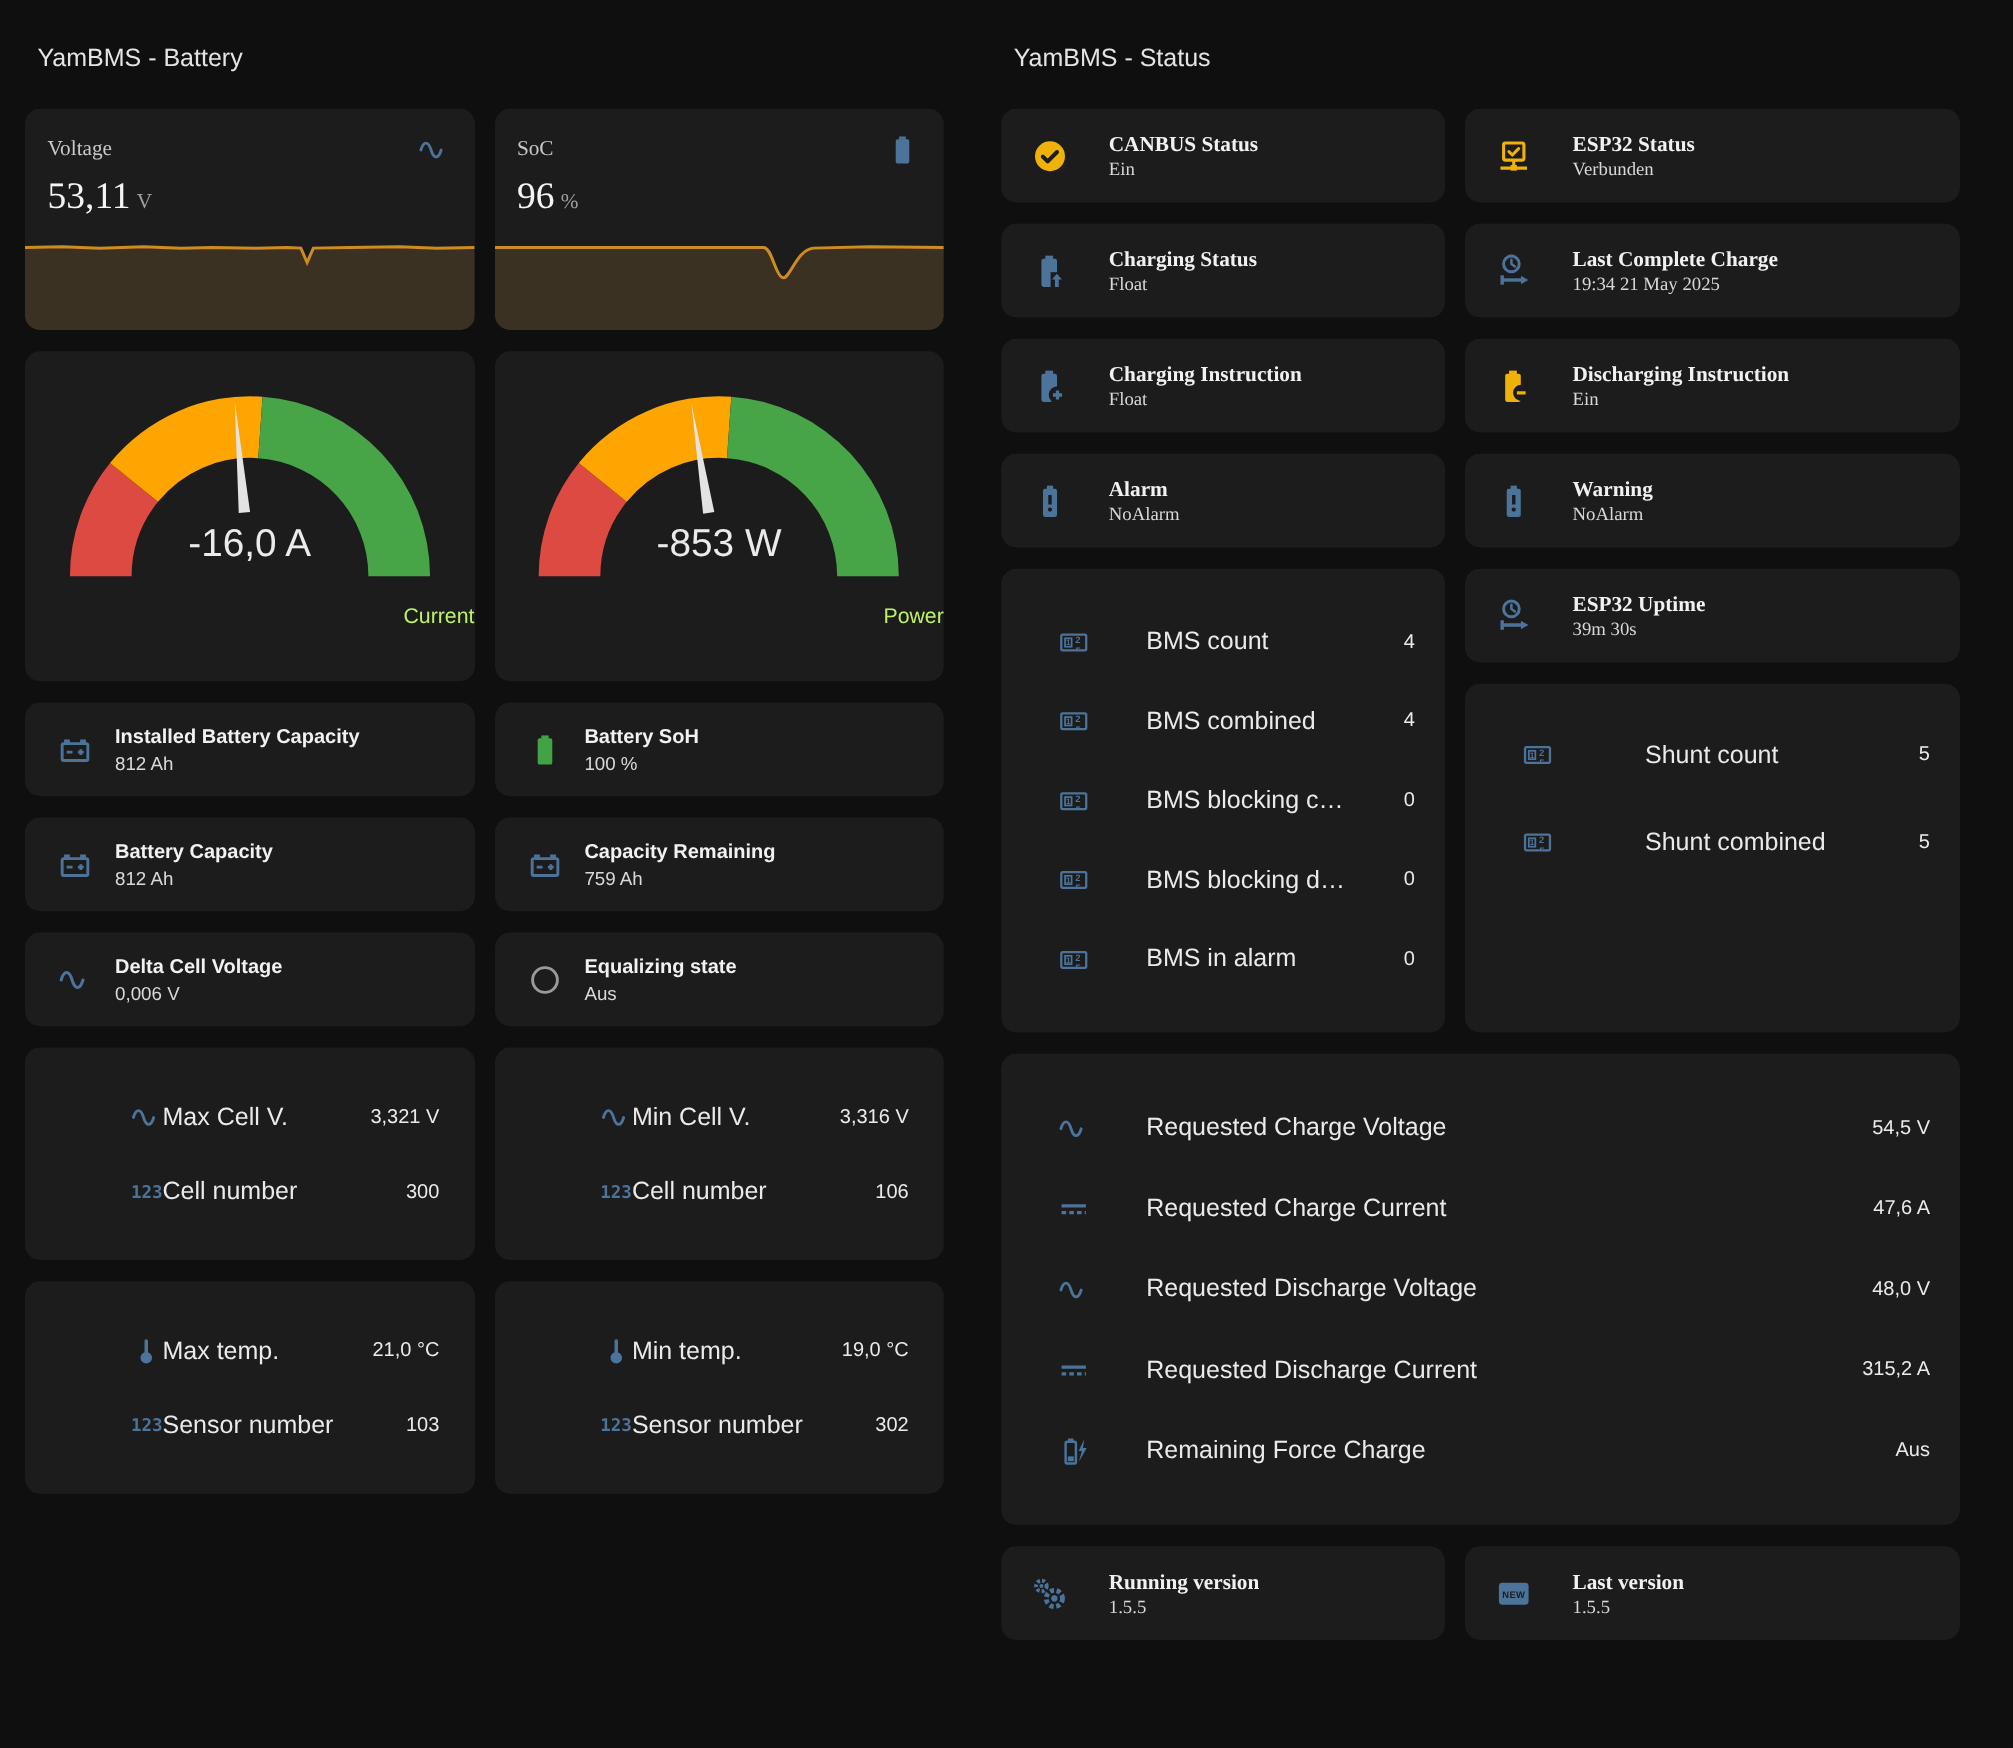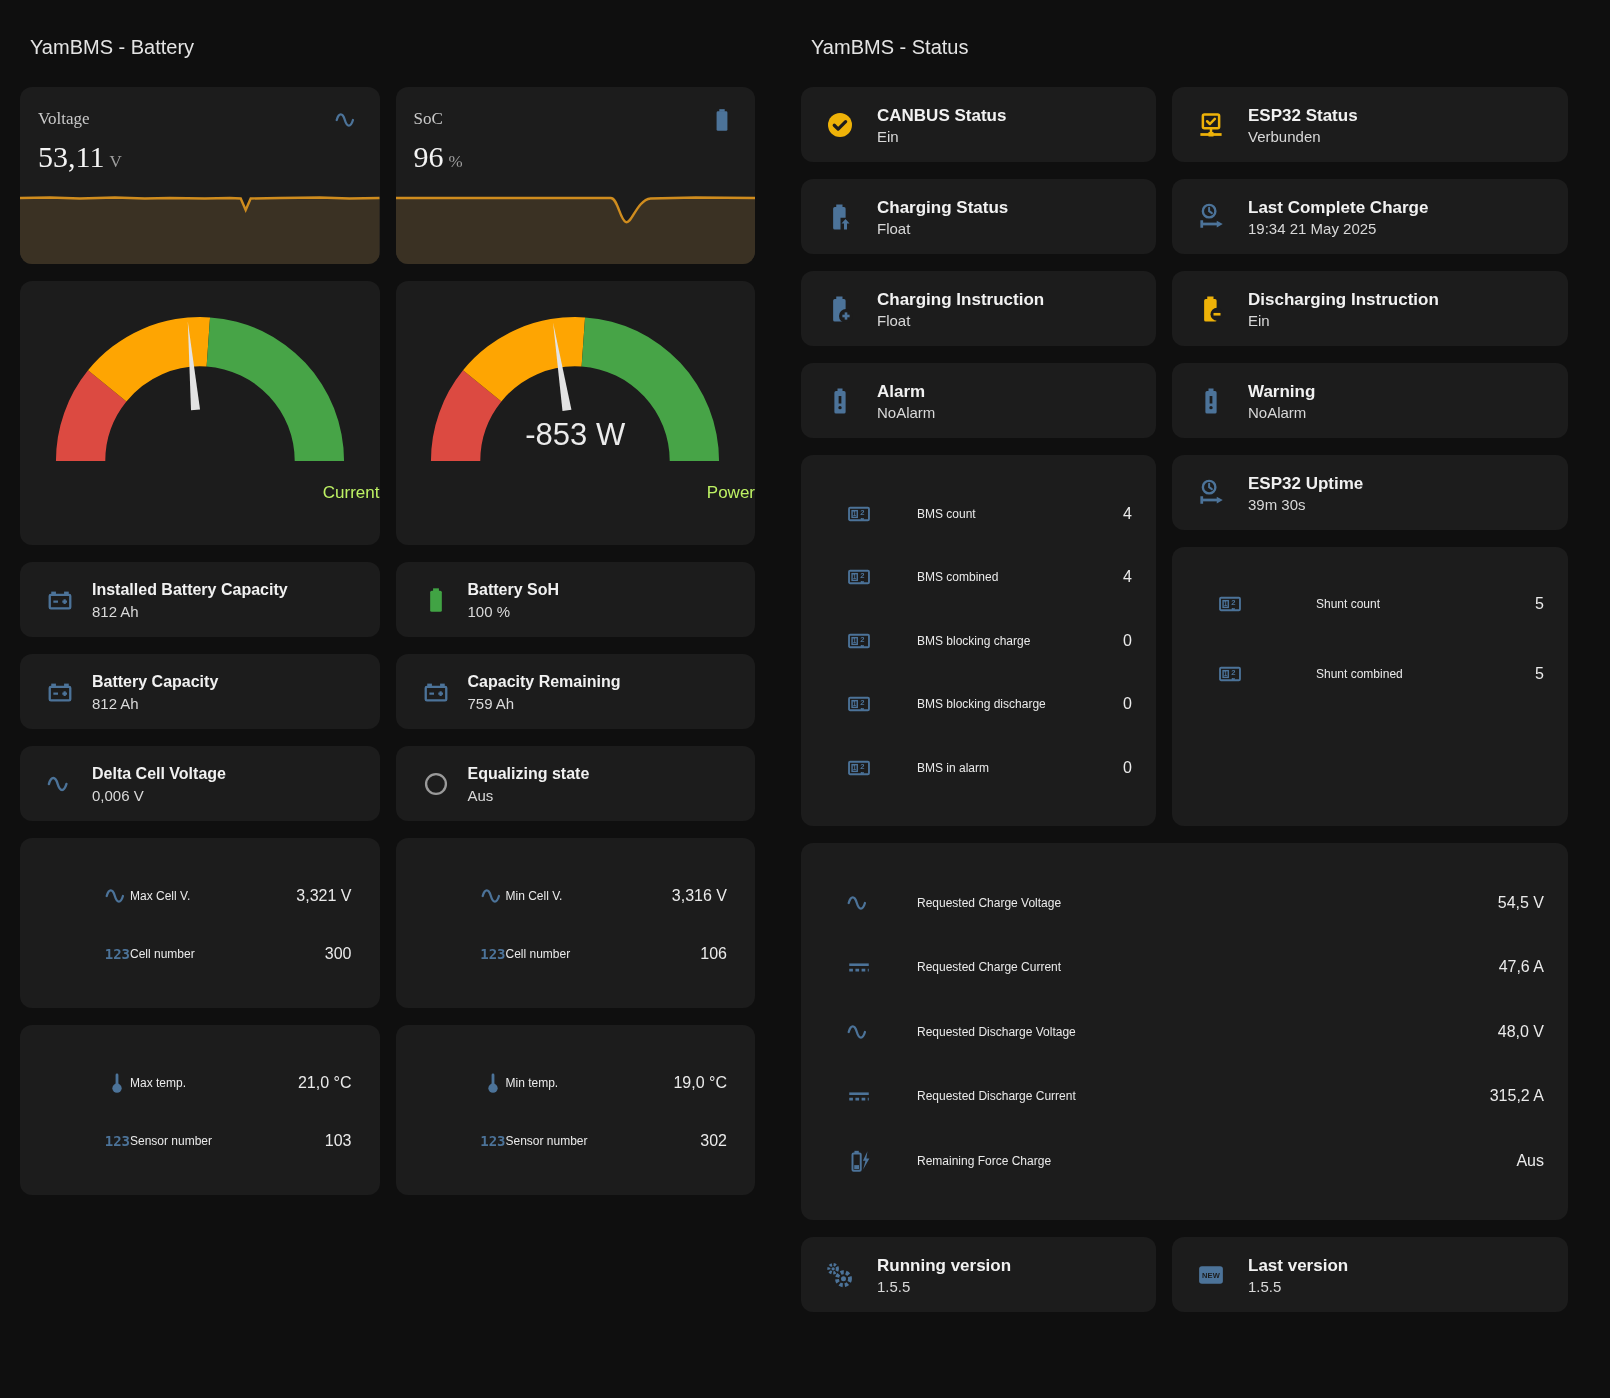--- a/index.html
+++ b/index.html
@@ -24,34 +24,34 @@
   
   .gauge-card{height:264px;}
   .gauge-svg{display:block;margin:34px auto 0 auto;width:296px;height:150px;}
   .gauge-val{position:absolute;left:0;right:0;top:136px;text-align:center;font-size:31px;color:#ebebeb;}
   .gauge-label{position:absolute;left:0;right:0;top:202px;text-align:right;font-size:17px;color:#bef264;}
   
   .stat-card{height:75px;display:flex;align-items:center;padding:0 16px 0 26px;gap:18px;}
   .st-title{font-size:16px;font-weight:700;color:#f1f1f1;line-height:20px;}
   .st-value{font-size:15px;color:#d9d9d9;margin-top:3px;}
   
-  .status-card{height:75px;display:flex;align-items:center;padding:0 16px 0 24px;gap:22px;}
+  .status-card{height:75px;display:flex;align-items:center;padding:0 16px 0 24px;gap:32px;font-family:Liberation Serif, serif;}
   .sc-title{font-size:17px;font-weight:700;color:#f1f1f1;line-height:21px;}
   .sc-value{font-size:15px;color:#d8d8d8;margin-top:2px;}
   
   .glance-card{height:170px;display:flex;flex-direction:column;justify-content:space-evenly;padding:8px 28px 8px 0;}
   .list-card{display:flex;flex-direction:column;justify-content:space-evenly;padding:8px 24px 8px 0;}
   .bms-card{height:371px;}
   .shunt-card{height:279px;justify-content:flex-start;padding-top:22px;}
   .shunt-card .erow{height:70px;flex:0 0 auto;gap:28px;}
   .req-card{height:377px;}
   .erow{display:flex;align-items:center;}
   .g-icol{width:110px;display:flex;justify-content:flex-end;flex:0 0 auto;}
   .l-icol{width:116px;display:flex;justify-content:center;flex:0 0 auto;}
-  .elabel{font-size:12px;color:#eaeaea;white-space:nowrap;}
+  .elabel{font-size:20px;color:#eaeaea;white-space:nowrap;}
   .trunc{max-width:163px;overflow:hidden;text-overflow:ellipsis;}
   .evalue{font-size:16px;color:#eaeaea;margin-left:auto;white-space:nowrap;}
   
   .icon{display:inline-block;flex:0 0 auto;}
   .i26{width:26px;height:26px;}
   .i28{width:28px;height:28px;}
   .i30{width:30px;height:30px;}
   .blue{color:#4c7399;}
   .yellow{color:#eeb208;}
   .green{color:#41a344;}
@@ -198,20 +198,21 @@
     </div>
 
     <div class="band">
       <div class="card gauge-card">
         <svg class="gauge-svg" viewBox="0 0 300 152">
           <path d="M4,148 A146,146 0 0 1 36.5,56.1 L75.4,87.6 A96,96 0 0 0 54,148 Z" fill="#dc4a41"></path>
           <path d="M36.5,56.1 A146,146 0 0 1 160.2,2.4 L156.7,52.2 A96,96 0 0 0 75.4,87.6 Z" fill="#fea502"></path>
           <path d="M160.2,2.4 A146,146 0 0 1 296,148 L246,148 A96,96 0 0 0 156.7,52.2 Z" fill="#47a447"></path>
           <polygon points="150,6 145.4,96 154.6,96" fill="#e3e3e3" transform="rotate(-5 150 148)"></polygon>
         </svg>
+        <div class="gauge-val">-16,0 A</div>
         <div class="gauge-label">Current</div>
       </div>
 
       <div class="card gauge-card">
         <svg class="gauge-svg" viewBox="0 0 300 152">
           <path d="M4,148 A146,146 0 0 1 36.5,56.1 L75.4,87.6 A96,96 0 0 0 54,148 Z" fill="#dc4a41"></path>
           <path d="M36.5,56.1 A146,146 0 0 1 160.2,2.4 L156.7,52.2 A96,96 0 0 0 75.4,87.6 Z" fill="#fea502"></path>
           <path d="M160.2,2.4 A146,146 0 0 1 296,148 L246,148 A96,96 0 0 0 156.7,52.2 Z" fill="#47a447"></path>
           <polygon points="150,6 145.4,96 154.6,96" fill="#e3e3e3" transform="rotate(-9 150 148)"></polygon>
         </svg>

